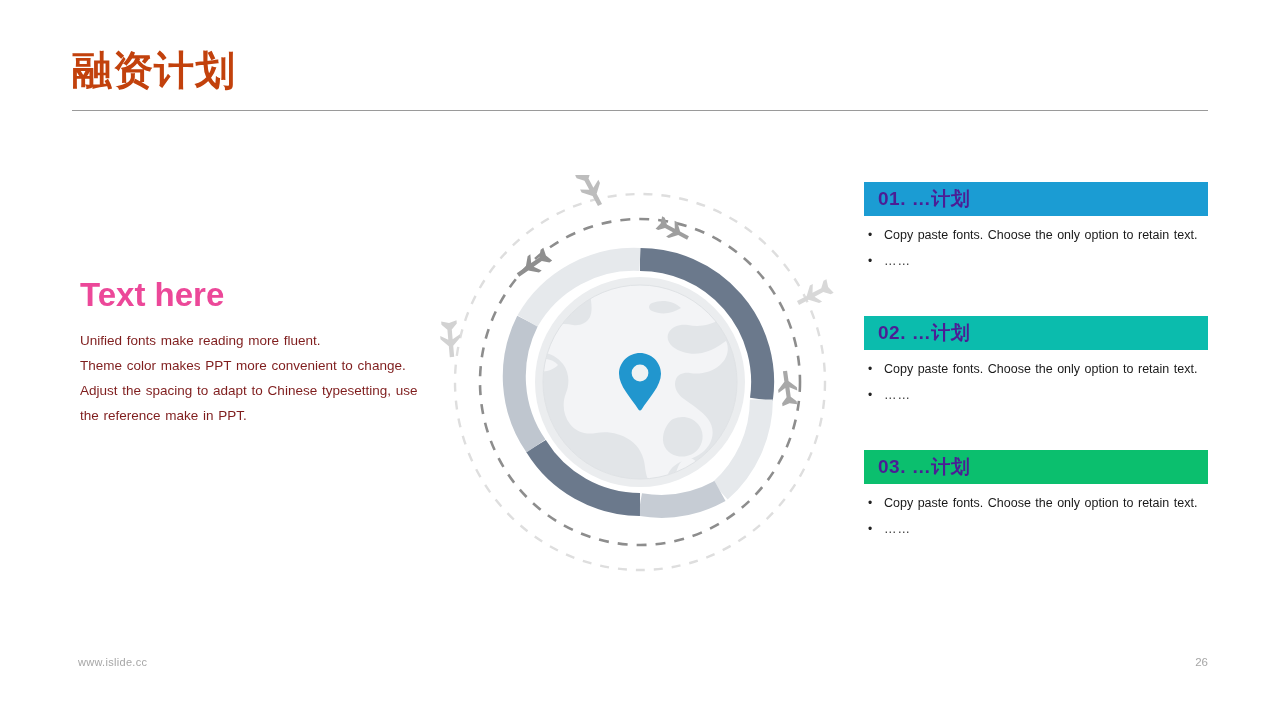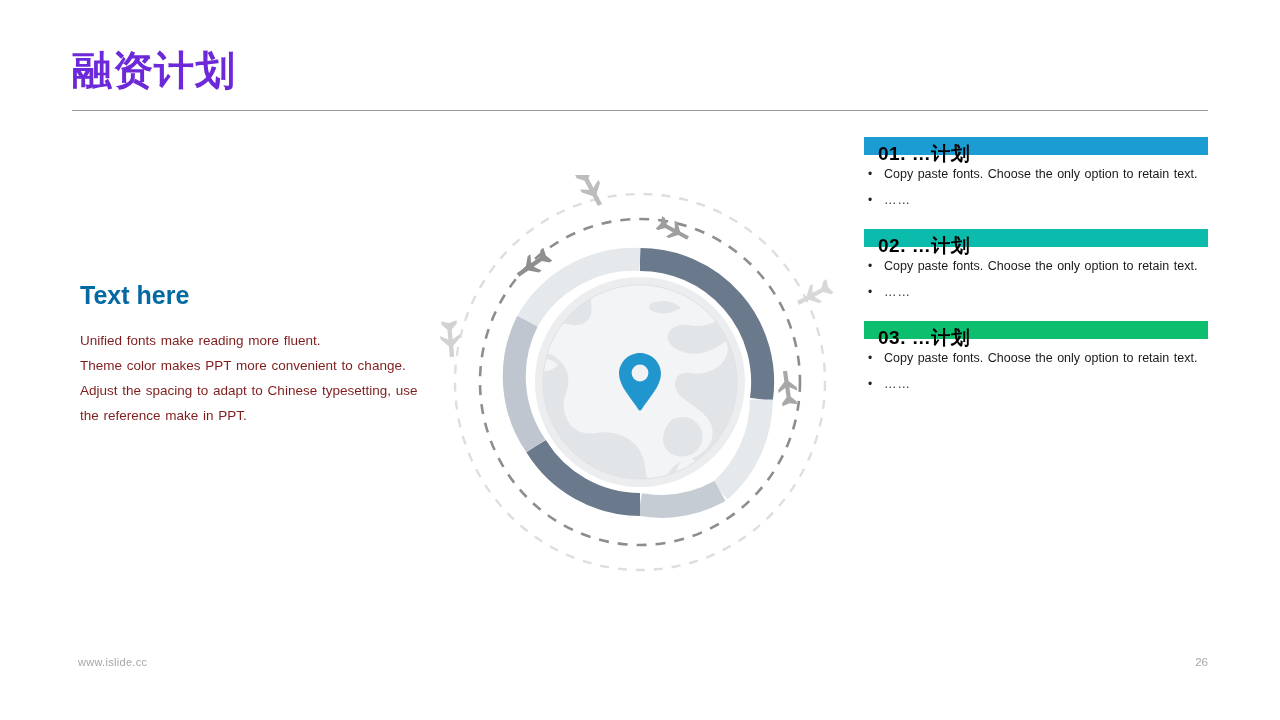--- a/index.html
+++ b/index.html
@@ -8,56 +8,57 @@
     background:#ffffff;
     font-family:"Liberation Sans","DejaVu Sans",sans-serif;
     overflow:hidden;
     position:relative;
   }
   .slide{position:absolute;inset:0;}
 
   
   .slide-title{
     position:absolute;left:72px;top:46px;
-    font-size:40px;font-weight:bold;color:#6d28d9;
+    font-size:40px;font-weight:bold;color:#c2410c;
     letter-spacing:1px;line-height:48px;
     white-space:nowrap;
   }
   .title-rule{
     position:absolute;left:72px;top:110px;width:1136px;height:1px;
     background:#9a9a9a;
   }
 
   
   .left-block{position:absolute;left:80px;top:278px;width:380px;}
   .left-heading{
-    font-size:25px;font-weight:bold;color:#0369a1;
+    font-size:33px;font-weight:bold;color:#ec4899;
     line-height:34px;margin:0 0 16px 0;
   }
   .left-body{
     font-size:13.5px;color:#7f1d1d;line-height:25px;
     margin:0;word-spacing:1px;
   }
   .left-body span{display:block;}
 
   
   .globe-wrap{
     position:absolute;left:440px;top:175px;width:400px;height:420px;
   }
   .globe-wrap svg{display:block;}
 
   
   .panels{position:absolute;left:864px;top:137px;width:344px;}
   .panel{margin-bottom:19px;}
   .panel-header{
-    height:18px;line-height:34px;
+    height:34px;line-height:34px;
     padding:0 14px;
-    color:#000000;font-size:19px;font-weight:bold;
+    color:#4c1d95;font-size:19px;font-weight:bold;
     letter-spacing:0.5px;
     box-sizing:border-box;
+    margin-top:45px;
   }
   .panel-body{padding:9px 0 0 0;}
   .bullet-row{
     display:flex;align-items:flex-start;
     margin-bottom:6px;
   }
   .bullet-dot{
     width:16px;flex:0 0 16px;
     color:#222;font-size:12px;line-height:20px;
     text-align:left;padding-left:4px;

